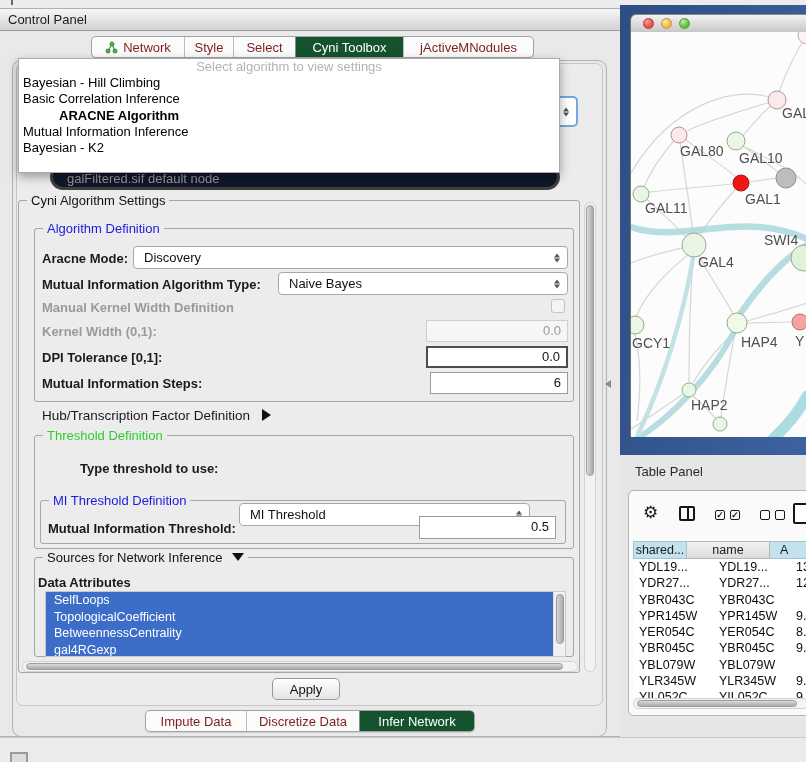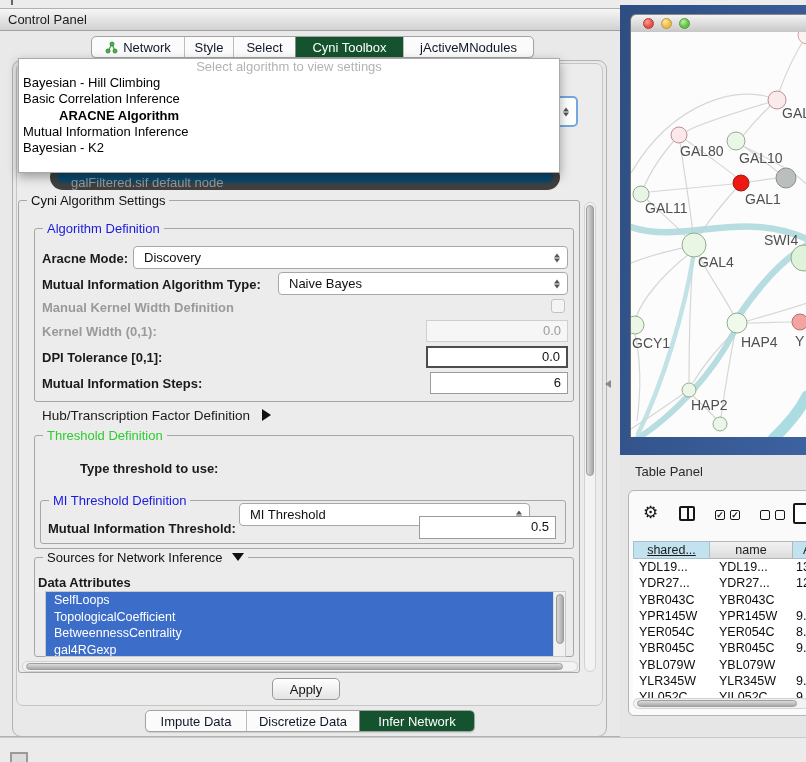--- a/index.html
+++ b/index.html
@@ -11,21 +11,21 @@
       border:1px solid #b0b0b0;border-left:none;box-sizing:border-box;}
   .cp-titlebar{position:absolute;left:0;top:0;width:100%;height:21px;
       background:linear-gradient(#f6f6f6,#d2d2d2);border-bottom:1px solid #9f9f9f;}
   .cp-title{position:absolute;left:8px;top:0;line-height:21px;font-size:13px;color:#1b1b1b;}
   .float-btn{position:absolute;right:28px;top:6px;width:8px;height:8px;border:1.6px solid #222;background:transparent;}
   .close-btn{position:absolute;right:9px;top:2px;font-size:13px;font-weight:bold;color:#111;line-height:18px;}
 
   
   .tabstrip{position:absolute;display:flex;height:22px;background:#fbfbfb;border:1px solid #a3a3a3;
       border-radius:5px;overflow:hidden;box-sizing:border-box;box-shadow:0 1px 1px rgba(0,0,0,.12);}
-  .tab{display:flex;align-items:center;justify-content:center;font-size:13px;color:#0f172a;
+  .tab{display:flex;align-items:center;justify-content:center;font-size:13px;color:#7f1d1d;
       border-left:1px solid #bdbdbd;box-sizing:border-box;white-space:nowrap;}
   .tab:first-child{border-left:none;}
   .tab.sel{background:#14532d;color:#fff;border-left-color:#8a8a8a;}
   .net-glyph{width:13px;height:13px;margin-right:5px;}
 
   
   .outer-panel{position:absolute;left:12px;top:51px;width:595px;height:677px;background:#e9e9e9;
       border:1px solid #b2b2b2;border-radius:9px;box-sizing:border-box;}
   .inner-panel{position:absolute;left:16px;top:54px;width:587px;height:643px;background:#ececec;
       border:1px solid #c6c6c6;border-radius:7px;box-sizing:border-box;}
@@ -48,21 +48,21 @@
   .inp{position:absolute;background:#fff;border:1px solid #9b9b9b;box-sizing:border-box;font-size:13px;
       text-align:right;padding-right:6px;line-height:20px;color:#111;}
   .inp.dis{background:#f6f6f6;border-color:#cfcfcf;color:#9a9a9a;}
   .inp.strong{border:2px solid #4d4d4d;line-height:18px;}
   .checkbox{position:absolute;width:14px;height:14px;border:1.5px solid #c3c3c3;border-radius:3px;background:#f4f4f4;box-sizing:border-box;}
   .tri-right{display:inline-block;width:0;height:0;border-top:6px solid transparent;border-bottom:6px solid transparent;border-left:9px solid #111;vertical-align:-1px;margin-left:8px;}
   .tri-down{display:inline-block;width:0;height:0;border-left:6px solid transparent;border-right:6px solid transparent;border-top:8px solid #111;vertical-align:1px;margin-left:6px;}
 
   
   .dd-combo-ghost{position:absolute;background:#fff;border:2px solid #74a7dd;border-radius:5px;box-sizing:border-box;z-index:40;}
-  .dd-pill-ghost{position:absolute;background:#0c4a6e;border:7px solid #404040;border-radius:13px;box-sizing:border-box;
+  .dd-pill-ghost{position:absolute;background:#0f172a;border:3px solid #404040;border-radius:13px;box-sizing:border-box;
       z-index:40;font-size:13px;color:#9a9a9a;line-height:24px;padding-left:14px;}
   .dd-list{position:absolute;background:#fff;border:1px solid #a9a9a9;box-shadow:0 4px 10px rgba(0,0,0,.35);
       z-index:50;box-sizing:border-box;}
   .dd-prompt{height:16px;line-height:16px;text-align:center;color:#b3b3b3;font-size:13px;}
   .dd-item{height:16.3px;line-height:16.3px;padding-left:4px;font-size:13px;color:#000;white-space:nowrap;}
   .dd-item.sel-bold{font-weight:bold;margin-left:36px;}
 
   
   .attr-list{position:absolute;background:#fff;border:1px solid #c9c9c9;box-sizing:border-box;overflow:hidden;}
   .attr-item{height:16.5px;line-height:16.5px;background:#3b6dc9;color:#fff;font-size:12.5px;padding-left:8px;
@@ -378,21 +378,21 @@
         <span class="cb">✓</span>
           <span class="cb">✓</span>
       </span>
       <span class="cb-pair" style="left:131px;">
         <span class="cb"></span>
           <span class="cb"></span>
       </span>
       <span class="doc-icon"></span>
 
       <div class="t-head">
-        <div class="t-hc" style="width:77px;text-decoration:underline;">shared...</div>
+        <div class="t-hc" style="width:54px;">shared...</div>
         <div class="t-hc gray" style="width:83px;">name</div>
         <div class="t-hc" style="width:96px;text-align:left;padding-left:10px;">A</div>
       </div>
       <div class="t-rows" id="table-rows">
           <div class="t-row">
             <span class="t-c1">YDL19...</span>
             <span class="t-c2">YDL19...</span>
             <span class="t-c3">13</span>
           </div>
           <div class="t-row">

